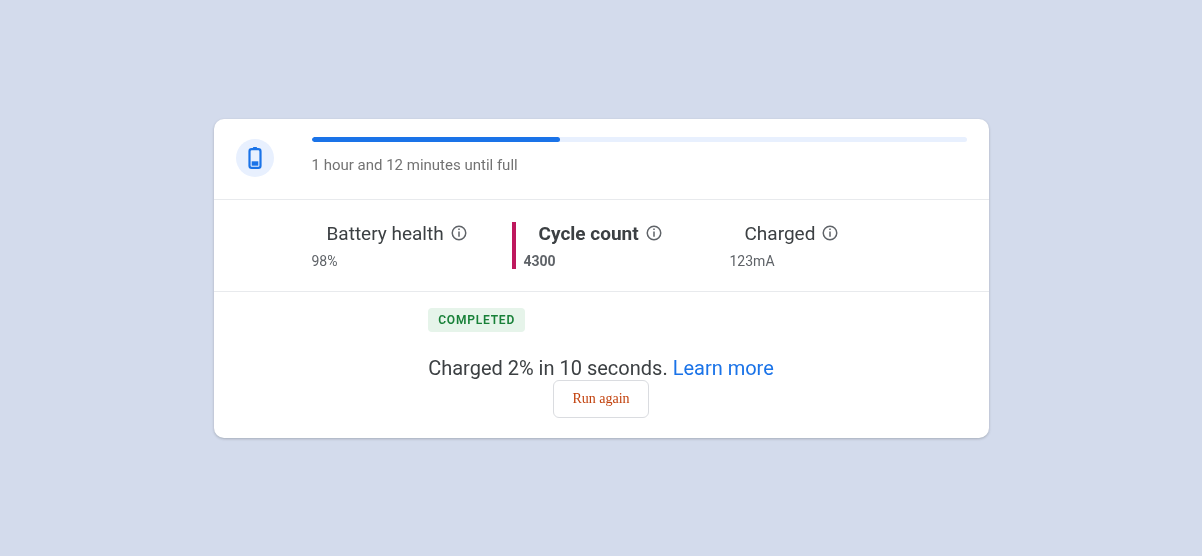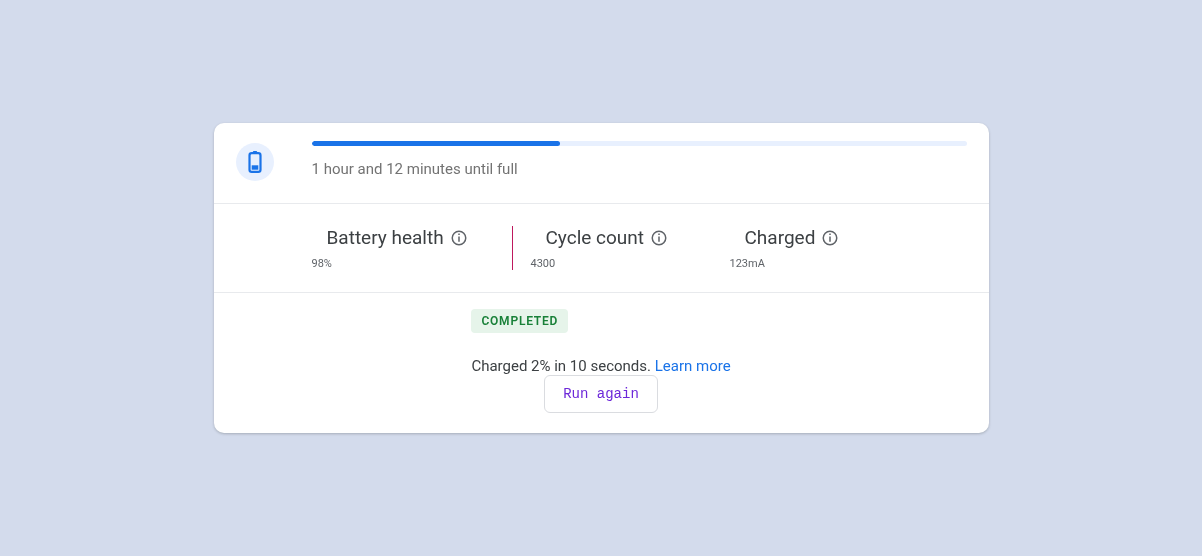--- a/index.html
+++ b/index.html
@@ -62,33 +62,33 @@
     }
     .stats {
       display: flex;
       padding: 22px 22px 22px 98px;
     }
     .stat {
       flex: 0 0 auto;
       padding-right: 40px;
     }
     .stat:nth-child(1) { width: 200px; }
-    .stat:nth-child(2) { width: 200px; border-left: 1px solid #be185d; padding-left: 18px; }
+    .stat:nth-child(2) { width: 200px; border-left: 4px solid #be185d; padding-left: 8px; font-weight: bold; }
     .stat:nth-child(3) { padding-left: 18px; }
     .stat-label {
       color: #3c4043;
       font-size: 19px;
       display: flex;
       align-items: center;
       gap: 6px;
       margin-left: 15px;
     }
     .stat-value {
       color: #5f6368;
-      font-size: 11px;
+      font-size: 14px;
       margin-top: 8px;
     }
     .info-icon {
       display: inline-flex;
       align-items: center;
       justify-content: center;
       width: 18px;
       height: 18px;
       color: #5f6368;
     }
@@ -105,37 +105,37 @@
       background: #e6f4ea;
       color: #188038;
       font-size: 12px;
       font-weight: 600;
       letter-spacing: 0.8px;
       padding: 5px 10px;
       border-radius: 4px;
     }
     .result-text {
       color: #3c4043;
-      font-size: 15px;
+      font-size: 20px;
       margin-top: 24px;
     }
     .learn-more {
       color: #1a73e8;
       text-decoration: none;
       cursor: pointer;
     }
     .run-btn {
       border: 1px solid #dadce0;
       background: #fff;
-      color: #6d28d9;
+      color: #c2410c;
       font-size: 14px;
       padding: 10px 18px;
       border-radius: 6px;
       cursor: pointer;
-      font-family: Liberation Mono, monospace;
+      font-family: Liberation Serif, serif;
     }
   </style>
 </head>
 <body>
 
 <div class="card">
 
   <div class="top">
     <div class="icon-circle">
       <svg width="16" height="22" viewBox="0 0 12 20" fill="none">

